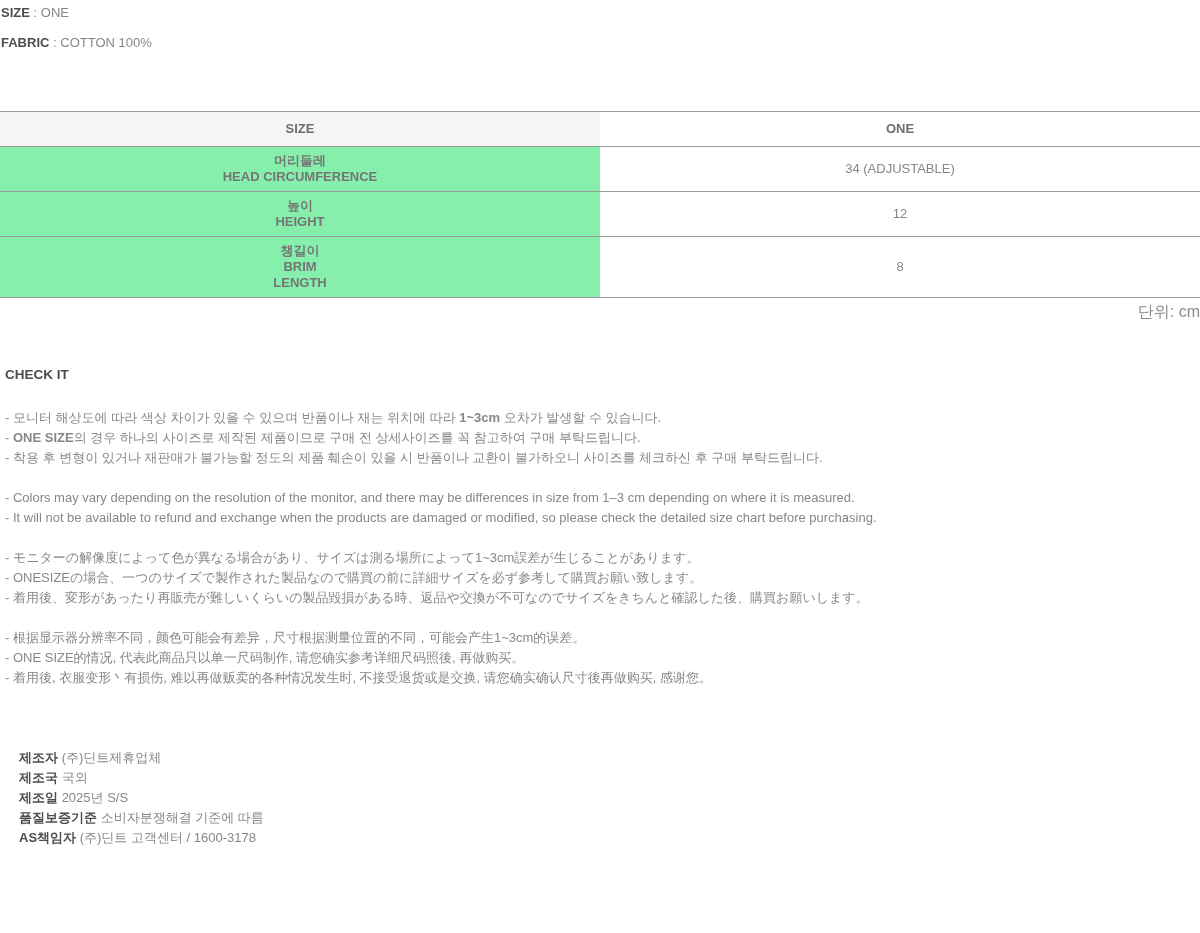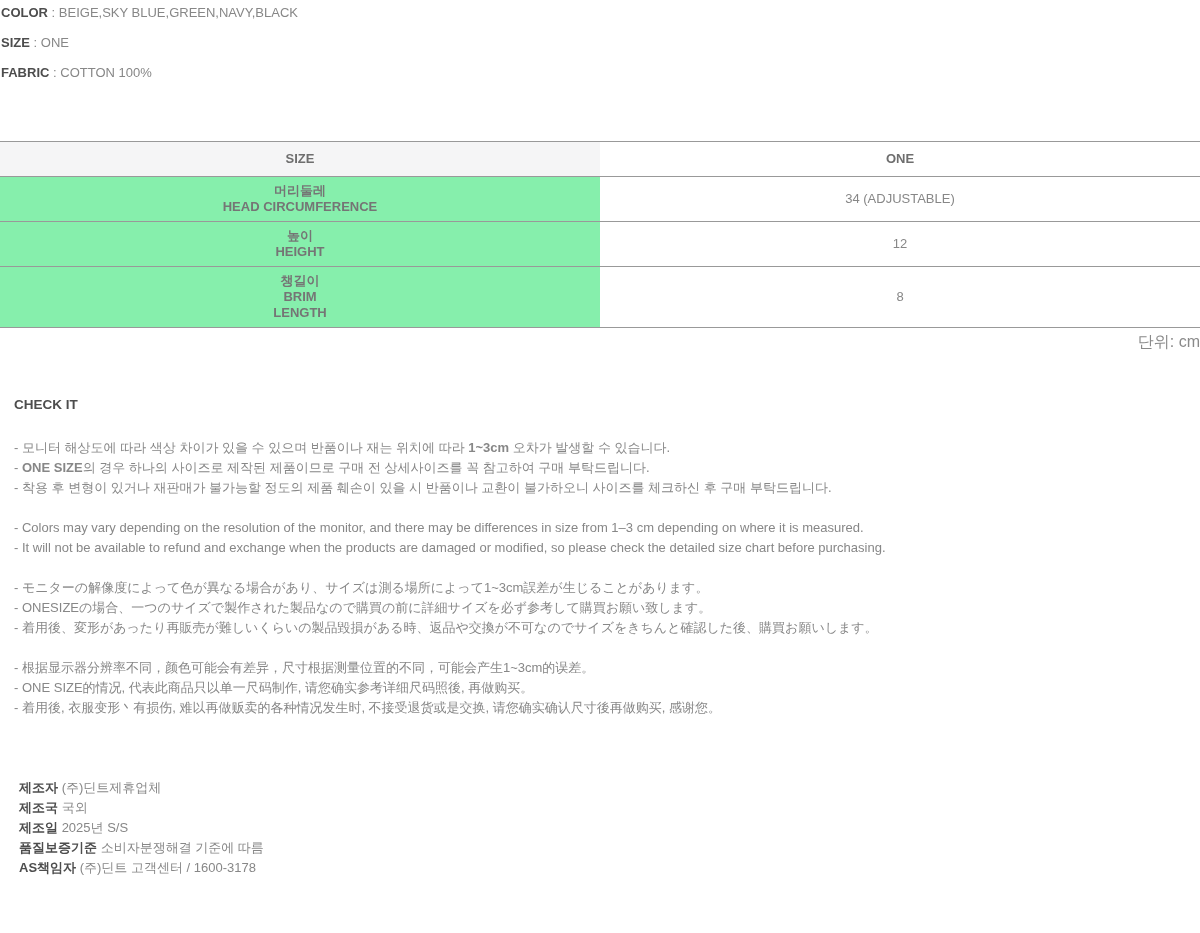--- a/index.html
+++ b/index.html
@@ -47,40 +47,35 @@
 
   .unit-note {
     text-align: right;
     margin-top: 7px;
     font-size: 16px;
     color: #8a8a8a;
     line-height: 14px;
   }
 
   
-  .check-it { margin-top: 48px; padding-left: 14px; }
+  .check-it { margin-top: 48px; padding-left: 5px; }
   .check-heading { margin: 0 0 26px 0; font-size: 13.5px; line-height: 15px; }
   .lang-block { margin: 0 0 20px 0; }
   .lang-block p { margin: 0; line-height: 20px; }
 
   
   .mfr { margin-top: 60px; padding-left: 1px; }
   .mfr p { margin: 0; line-height: 20px; padding-left: 18px; }
 </style>
 </head>
 <body>
 
 <div class="page">
 
   <div class="top-specs">
-    <p class="spec-line">
-      <span class="b-dark">COLOR</span>
-      <span>:</span>
-      <span>BEIGE,SKY BLUE,GREEN,NAVY,BLACK</span>
-    </p>
     <p class="spec-line">
       <span class="b-dark">SIZE</span>
       <span>:</span>
       <span>ONE</span>
     </p>
     <p class="spec-line">
       <span class="b-dark">FABRIC</span>
       <span>:</span>
       <span>COTTON 100%</span>
     </p>

